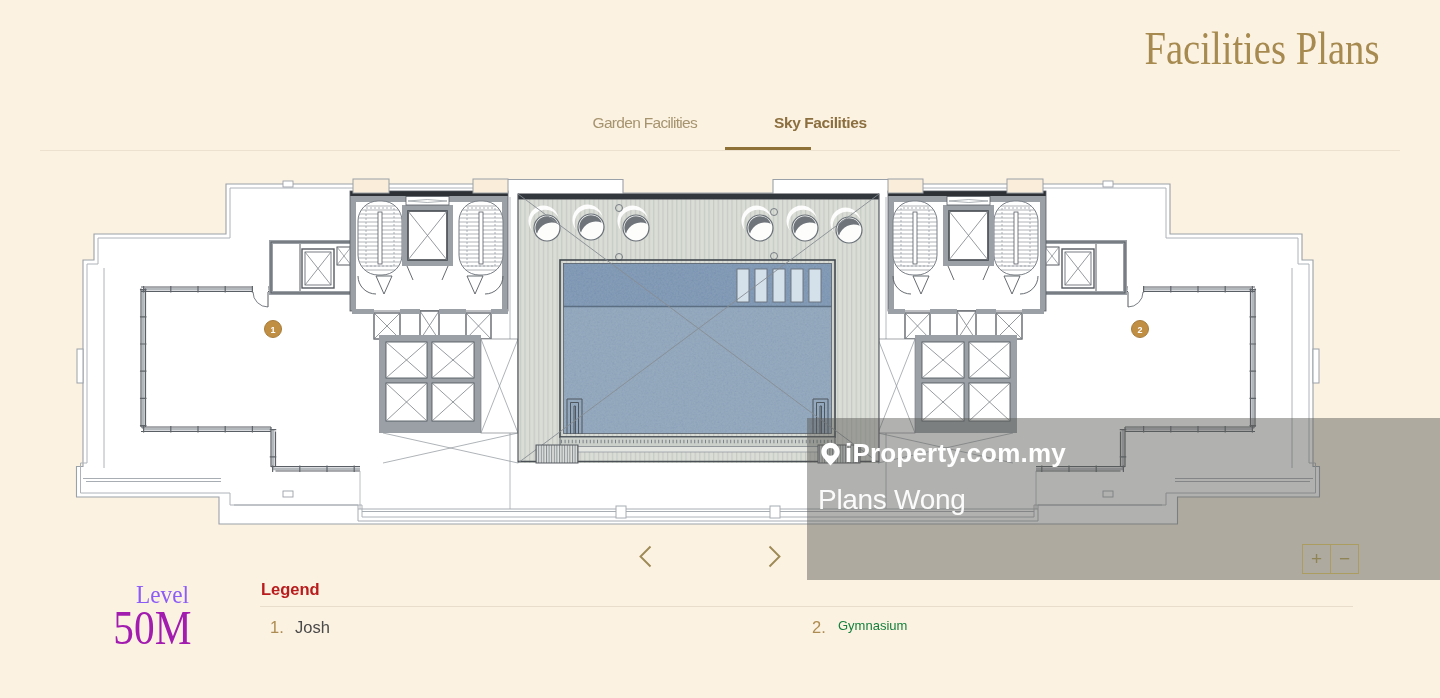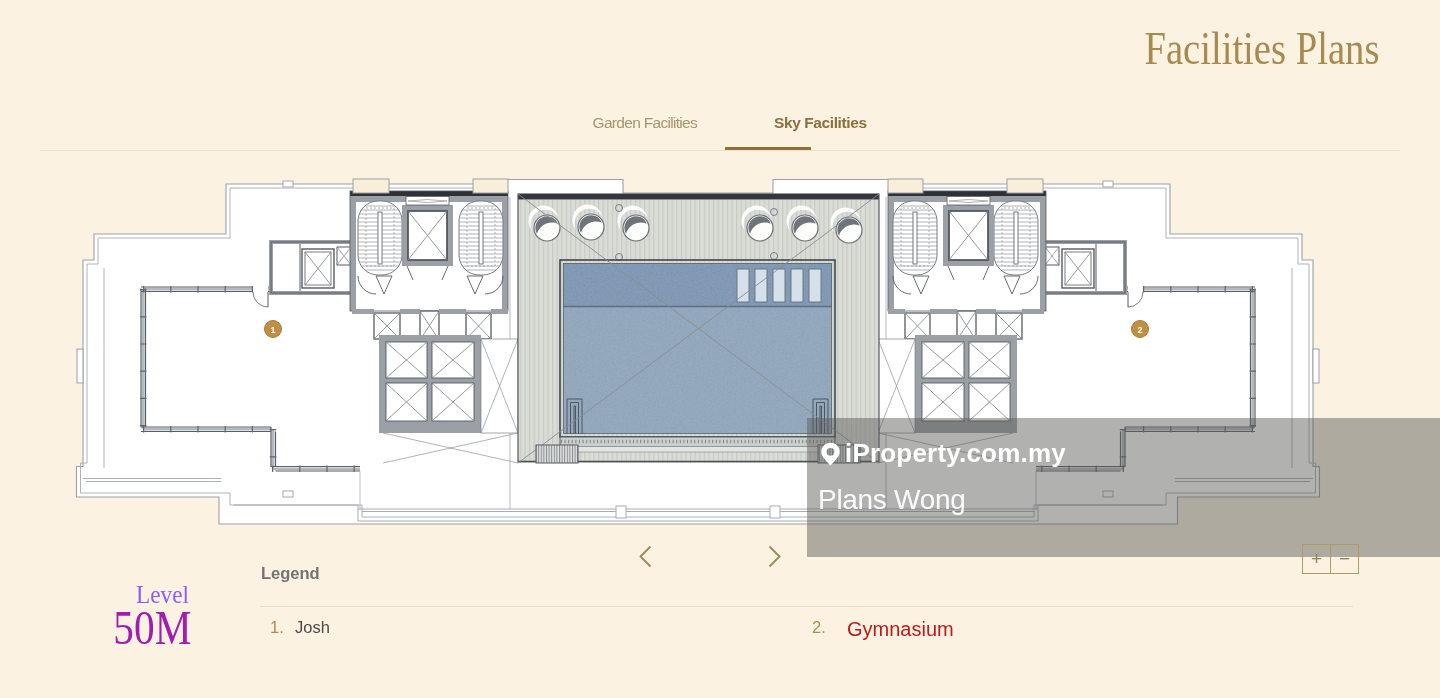--- a/index.html
+++ b/index.html
@@ -268,42 +268,42 @@
   <text x="273" y="333" text-anchor="middle" font-size="9" font-weight="bold" fill="#fff">1</text>
 
   <circle cx="1140" cy="329" r="8.5" fill="#c18f44" stroke="#a87c3a" stroke-width="1"></circle>
   <text x="1140" y="333" text-anchor="middle" font-size="9" font-weight="bold" fill="#fff">2</text>
 
   <path d="M650.5,546.5 L640.5,556.5 L650.5,566.5" fill="none" stroke="#9d8a55" stroke-width="1.9"></path>
 
   <path d="M769.5,546.5 L779.5,556.5 L769.5,566.5" fill="none" stroke="#9d8a55" stroke-width="1.9"></path>
 </svg>
 
-<div class="abs" style="left:807px;top:418px;width:633px;height:139px;background:rgba(90,90,86,0.47);color:#fff;">
+<div class="abs" style="left:807px;top:418px;width:633px;height:162px;background:rgba(90,90,86,0.47);color:#fff;">
 
   <div style="position:absolute;left:13px;top:20px;display:flex;align-items:center;">
     <svg width="21" height="26" viewBox="0 0 24 28" style="margin-right:4px;">
       <path d="M12 1 C6 1 1.5 5.6 1.5 11.5 C1.5 16 5 20 12 27 C19 20 22.5 16 22.5 11.5 C22.5 5.6 18 1 12 1 Z M12 7 a4.5 4.5 0 1 1 0 9 a4.5 4.5 0 1 1 0 -9 Z" fill="#fff"></path>
     </svg>
     <span style="font-size:26px;font-weight:700;letter-spacing:0.2px;">iProperty.com.my</span>
   </div>
 
   <div style="position:absolute;left:11px;top:66px;font-size:28px;font-weight:400;letter-spacing:-0.3px;opacity:0.96;">Plans Wong</div>
 </div>
 
 <div class="abs" style="left:1302px;top:544px;width:55px;height:28px;border:1px solid #ab9c60;display:flex;">
   <div style="flex:1;border-right:1px solid #ab9c60;display:flex;align-items:center;justify-content:center;color:#8f8455;font-size:19px;">+</div>
   <div style="flex:1;display:flex;align-items:center;justify-content:center;color:#8f8455;font-size:19px;">−</div>
 </div>
 
 <div class="abs" style="left:70px;top:581px;width:185px;text-align:center;font-family:'Liberation Serif',serif;color:#8b5cf6;font-size:25px;"><span style="display:inline-block;transform:scaleX(0.93);">Level</span></div>
 
 <div class="abs" style="left:60px;top:604px;width:185px;text-align:center;font-family:Liberation Serif, serif;color:#a21caf;font-size:48px;line-height:1.0;"><span style="display:inline-block;transform:scaleX(0.86);">50M</span></div>
 
-<div class="abs" style="left:261px;top:564px;font-size:16.5px;font-weight:700;color:#737373;">Legend</div>
+<div class="abs" style="left:261px;top:580px;font-size:16.5px;font-weight:700;color:#b91c1c;">Legend</div>
 
 <div class="abs" style="left:260px;top:606px;width:1093px;height:1px;background:#e8ddca;"></div>
 
 <div class="abs" style="left:270px;top:618px;font-size:16.5px;color:#ad8c51;">1.</div>
 <div class="abs" style="left:295px;top:618px;font-size:16.5px;color:#4a4a4a;">Josh</div>
 
 <div class="abs" style="left:812px;top:618px;font-size:16.5px;color:#ad8c51;">2.</div>
-<div class="abs" style="left:838px;top:618px;font-size:20px;color:#b91c1c;margin-left:9px;">Gymnasium</div>
+<div class="abs" style="left:838px;top:618px;font-size:13px;color:#15803d;">Gymnasium</div>
 
 </body></html>

